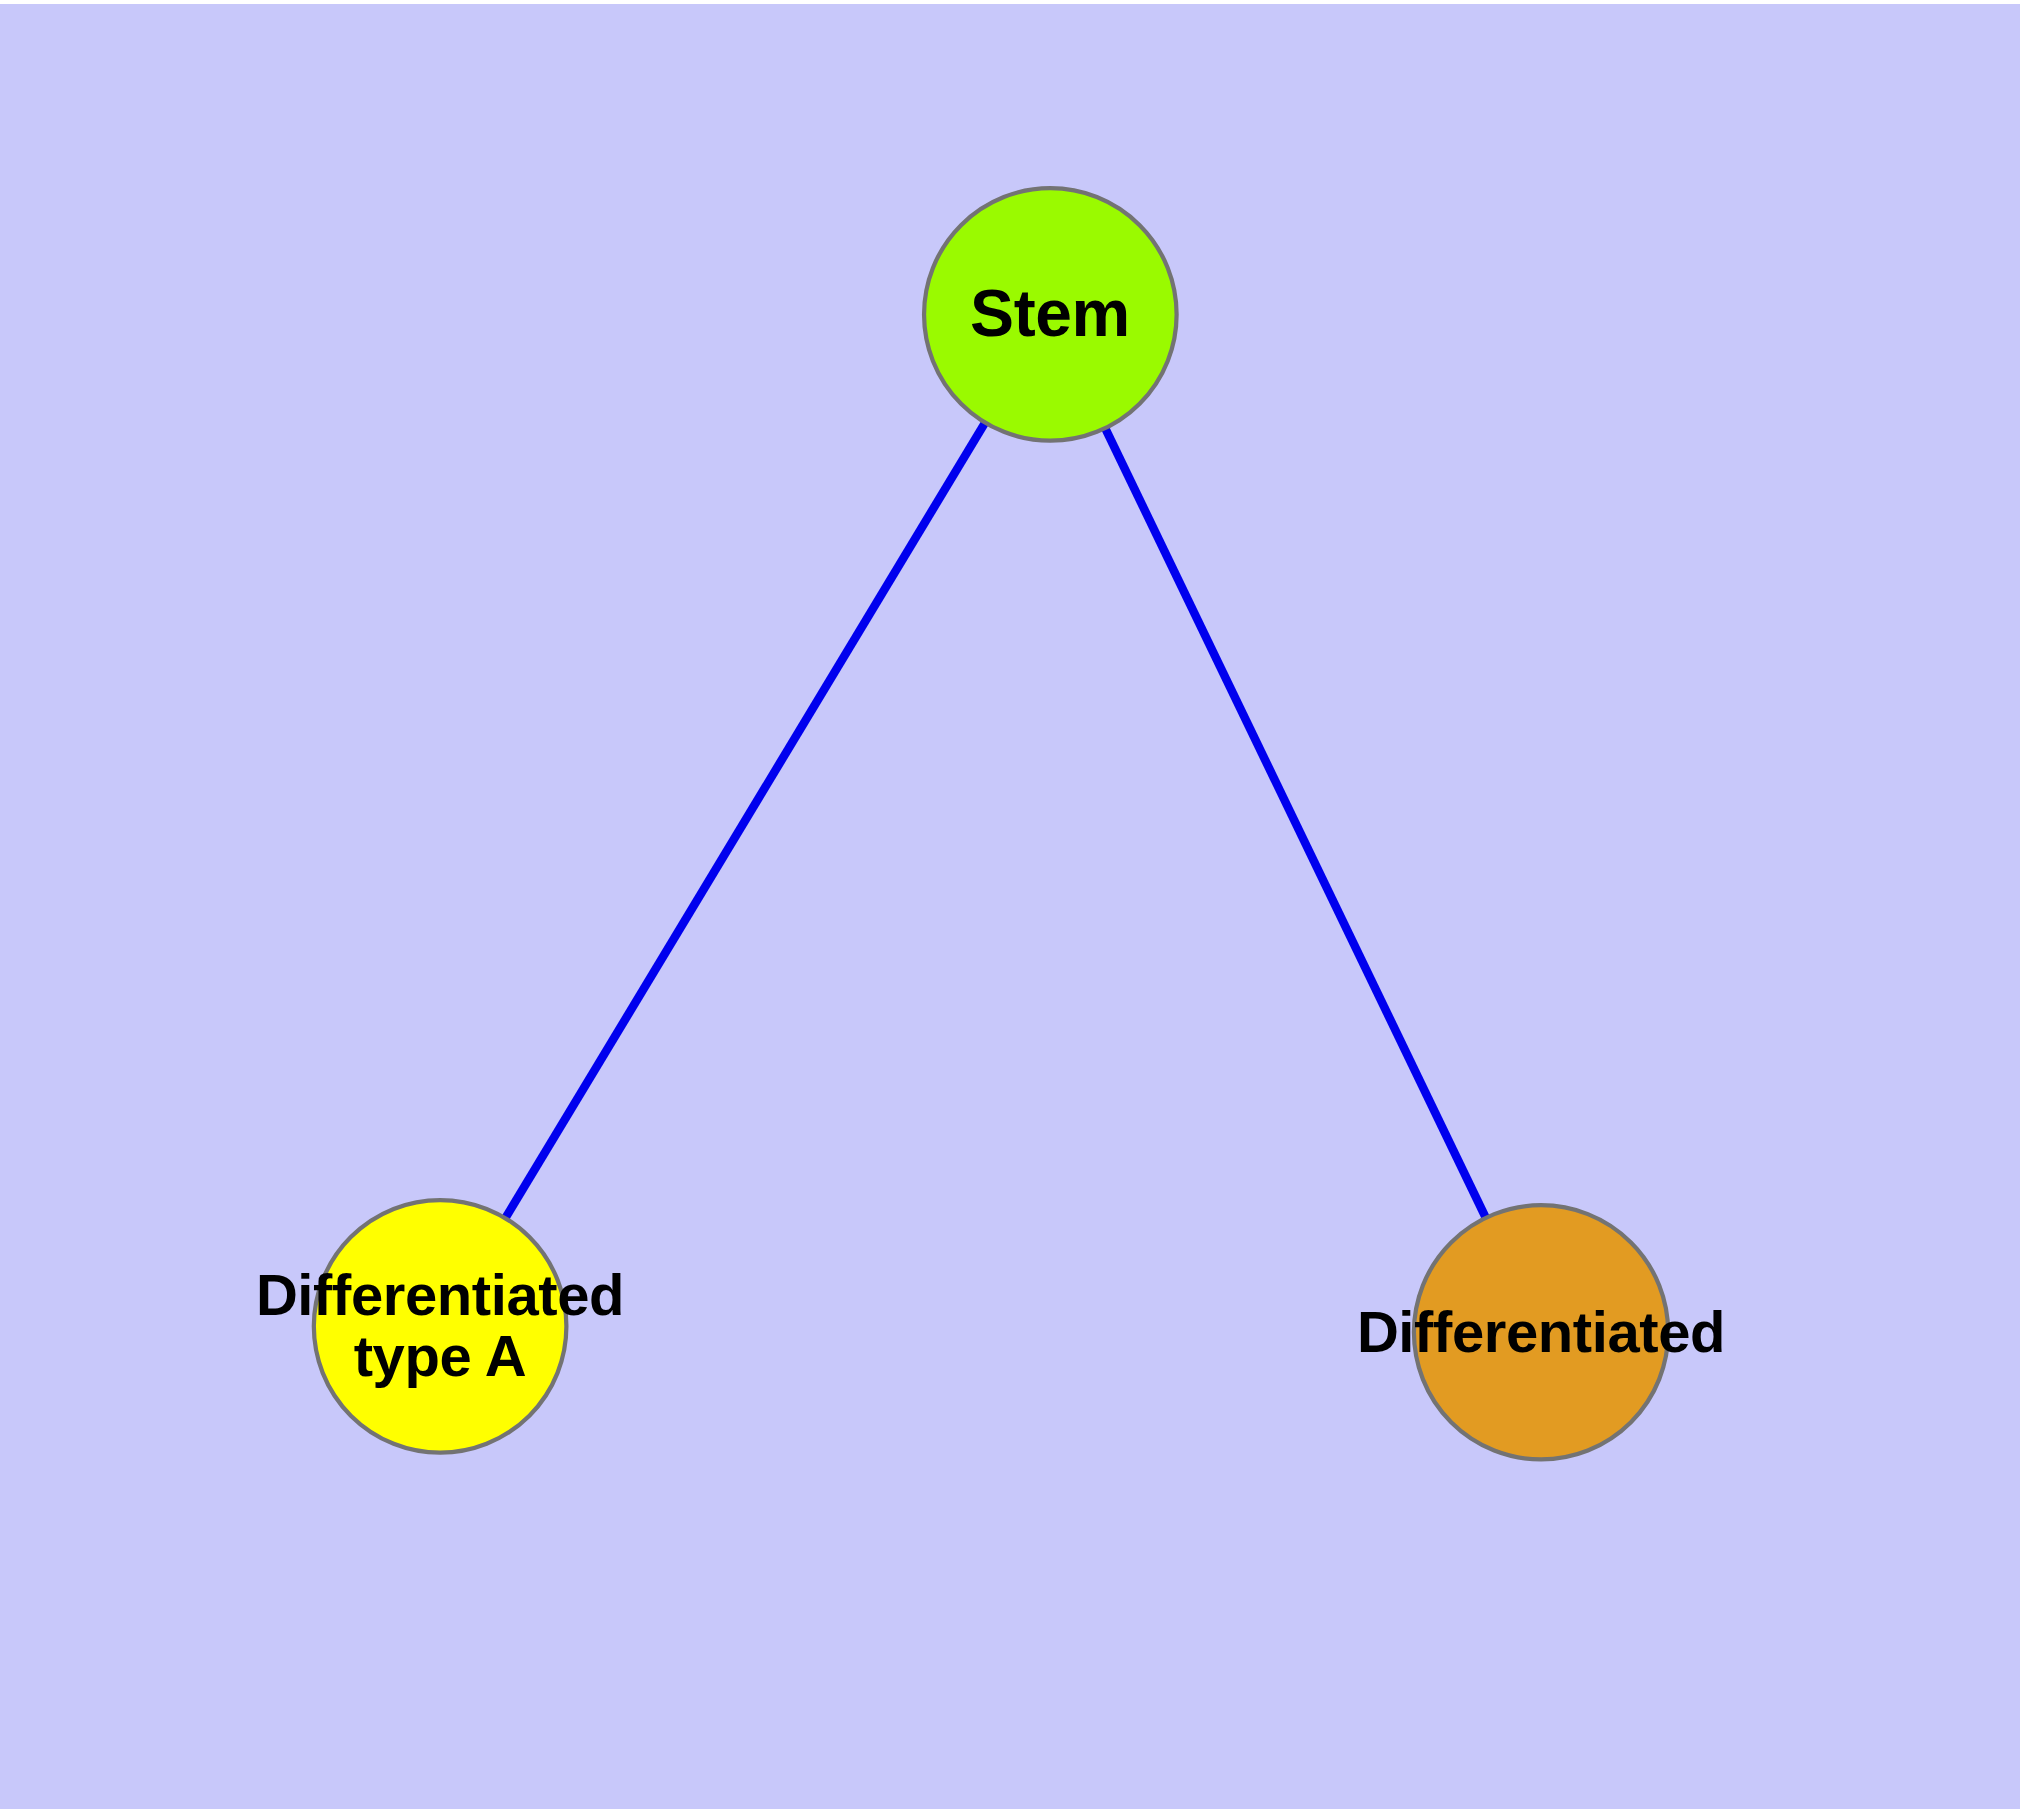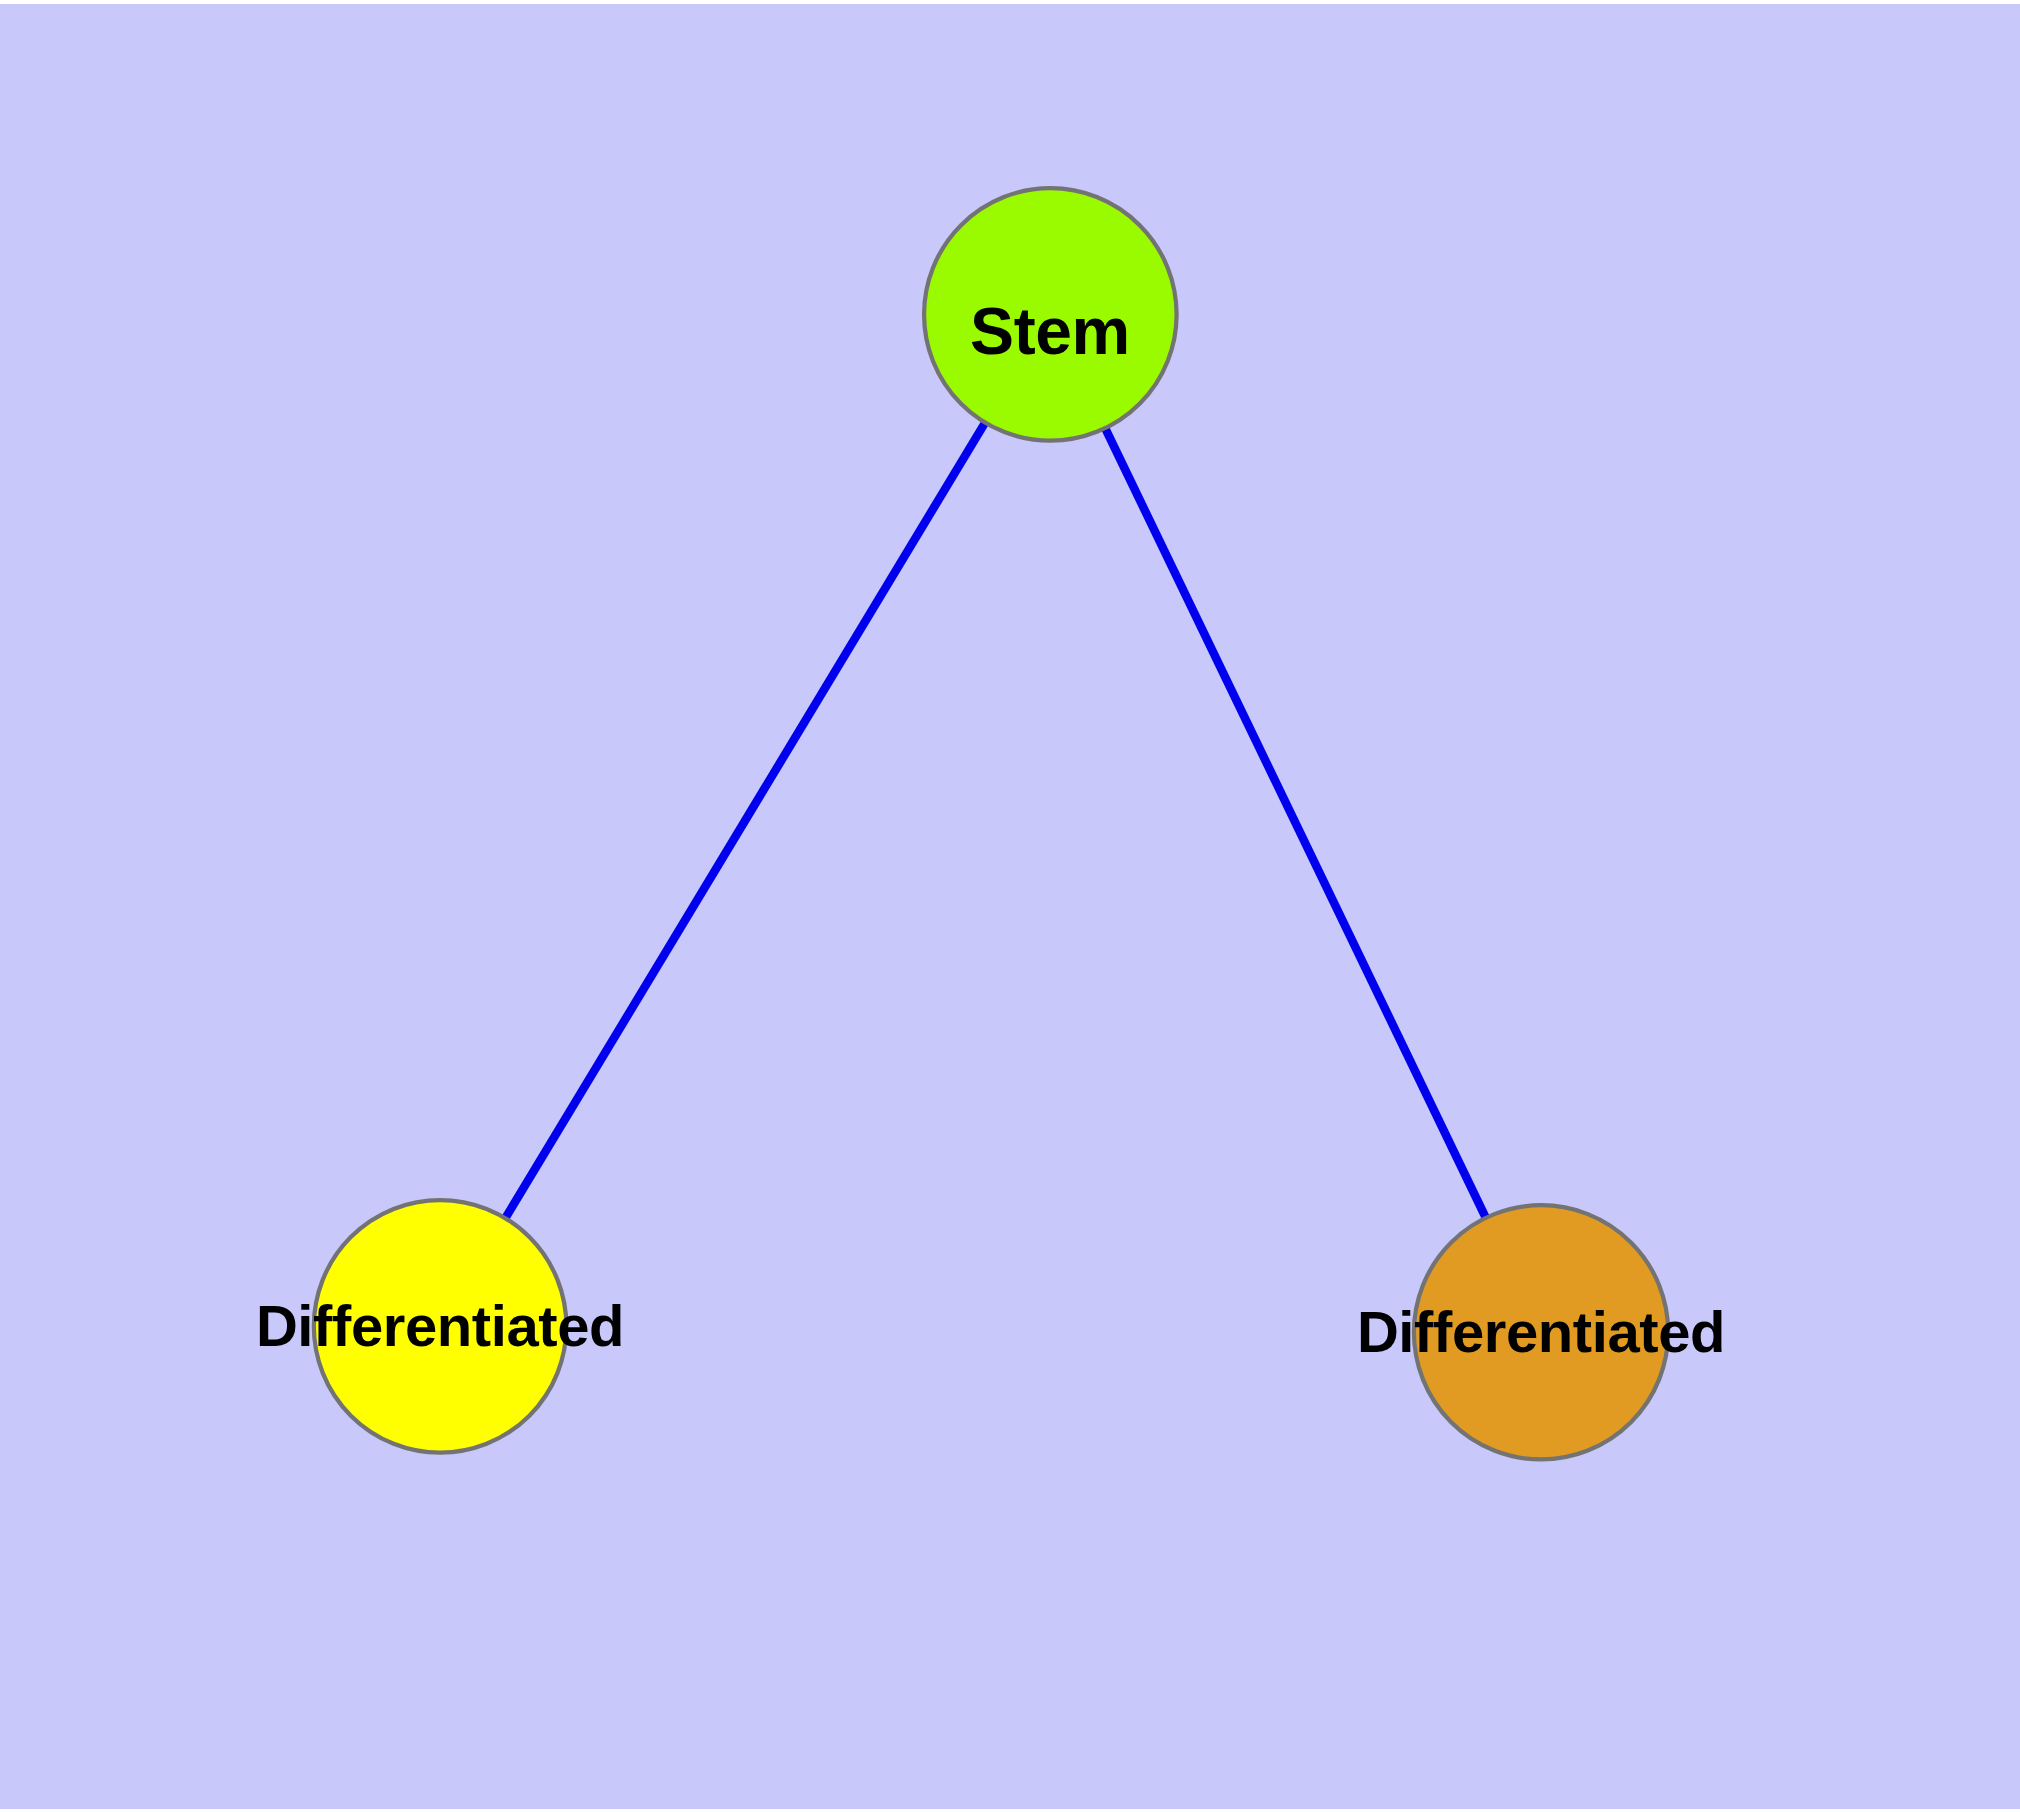--- a/index.html
+++ b/index.html
@@ -68,21 +68,21 @@
         <line x1="1302.8371878291584" y1="503.4153067060782" x2="1753.7285455869699" y2="1438.6839088945608" stroke="#0000ee" stroke-width="10" stroke-linecap="butt"></line>
       </g>
     <g id="node-layer">
         <circle cx="1239" cy="371" r="149" fill="#9afa00" stroke="#737373" stroke-width="5"></circle>
         <circle cx="519" cy="1565" r="149" fill="#ffff00" stroke="#737373" stroke-width="5"></circle>
         <circle cx="1818" cy="1572" r="150" fill="#e29b22" stroke="#737373" stroke-width="5"></circle>
       </g>
   </svg>
 
   <div id="label-layer">
-      <div class="node-label one-line" style="left: 1050px; top: 332px; color: rgb(0, 0, 0);"><div>Stem</div></div>
-      <div class="node-label two-line" style="left: 440px; top: 1326px; color: rgb(0, 0, 0);"><div>Differentiated</div></div>
+      <div class="node-label one-line" style="left: 1050px; top: 314px; color: rgb(0, 0, 0);"><div>Stem</div></div>
+      <div class="node-label two-line" style="left: 440px; top: 1326px; color: rgb(0, 0, 0);"><div>Differentiated</div><div>type A</div></div>
       <div class="node-label two-line" style="left: 1541px; top: 1332px; color: rgb(0, 0, 0);"><div>Differentiated</div></div>
     </div>
 
   <div class="top-strip"></div>
   <div class="bottom-strip"></div>
 </div>
 
 
 </body></html>

